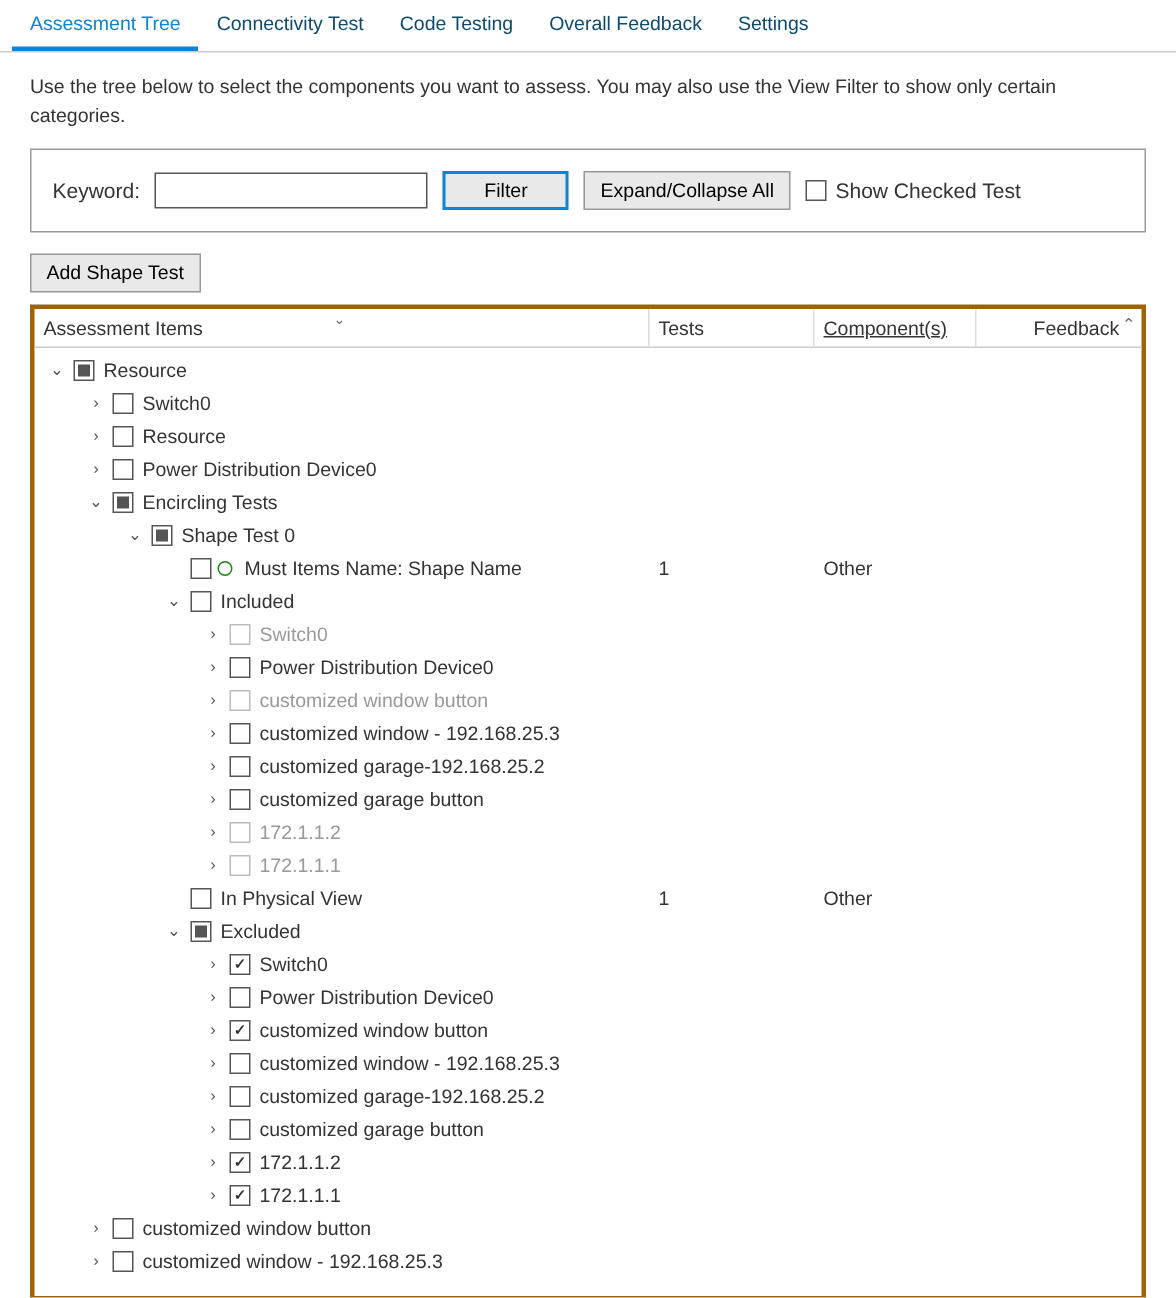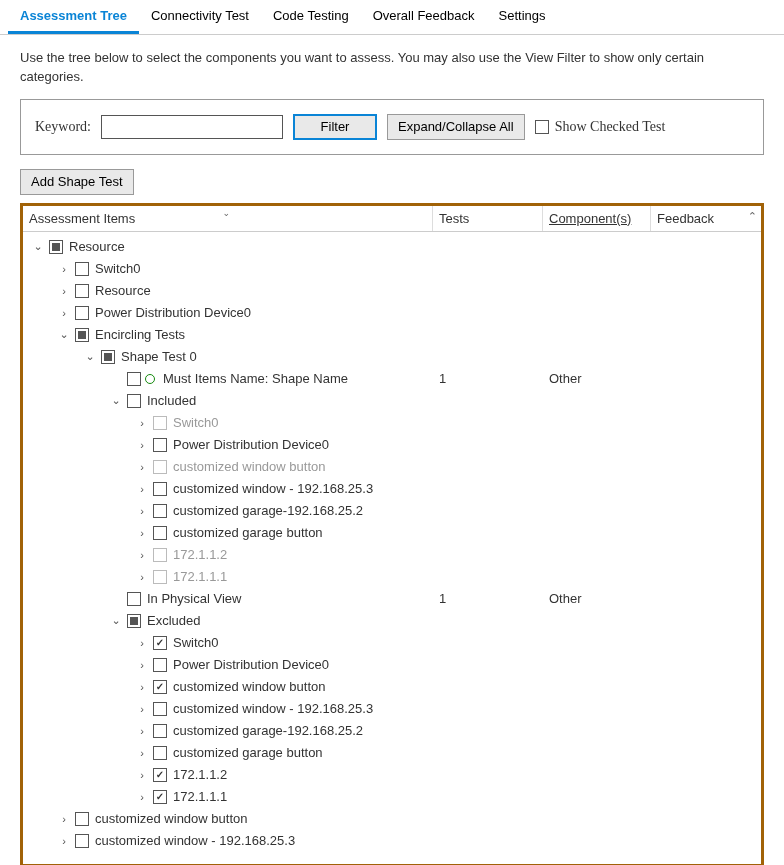--- a/index.html
+++ b/index.html
@@ -13,41 +13,40 @@
   background: #fff;
 }
 .tabs {
   display: flex;
   border-bottom: 1px solid #ccc;
   padding: 0 8px;
 }
 .tab {
   padding: 8px 12px;
   cursor: pointer;
-  color: #000000;
+  color: #0c4a6e;
   white-space: nowrap;
 }
 .tab.active {
   color: #0a84d6;
   border-bottom: 3px solid #0a84d6;
-  font-weight: bold;
 }
 .desc {
   padding: 14px 36px 8px 20px;
   line-height: 1.45;
 }
 .filter-row {
   margin: 4px 20px 8px 20px;
   border: 1px solid #999;
   padding: 14px 14px;
   display: flex;
   align-items: center;
   gap: 10px;
 }
-.filter-row label { font-size: 14px; font-family: Liberation Serif, serif; }
+.filter-row label { font-size: 14px; }
 .filter-row input[type="text"] {
   width: 182px;
   height: 24px;
   border: 1px solid #555;
   padding: 0 4px;
 }
 .btn {
   height: 26px;
   padding: 0 10px;
   background: #e9e9e9;
@@ -76,21 +75,21 @@
 }
 .tree-header {
   display: flex;
   border-bottom: 1px solid #ccc;
   font-size: 13px;
   position: relative;
 }
 .col-items { flex: 0 0 410px; padding: 5px 6px; border-right: 1px solid #ddd; position: relative;}
 .col-points { flex: 0 0 110px; padding: 5px 6px; border-right: 1px solid #ddd;}
 .col-comp { flex: 0 0 108px; padding: 5px 6px; border-right: 1px solid #ddd; text-decoration: underline;}
-.col-fb { flex: 1; padding: 5px 6px;}
+.col-fb { flex: 1; padding: 5px 6px; margin-left: 32px;}
 .sort-caret {
   position: absolute;
   left: 50%;
   top: 2px;
   width: 10px;
   height: 6px;
   transform: translateX(-50%);
   font-size: 9px;
   color: #666;
 }

